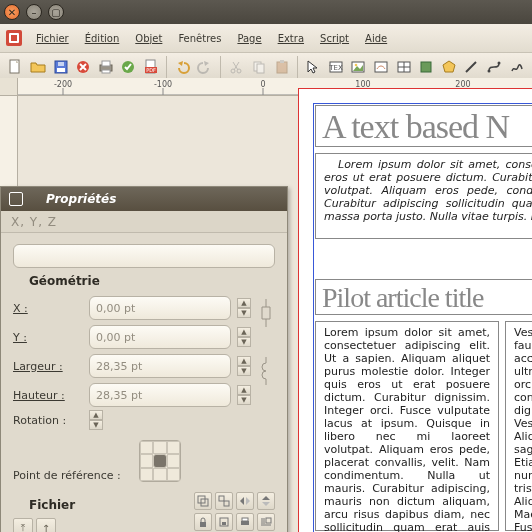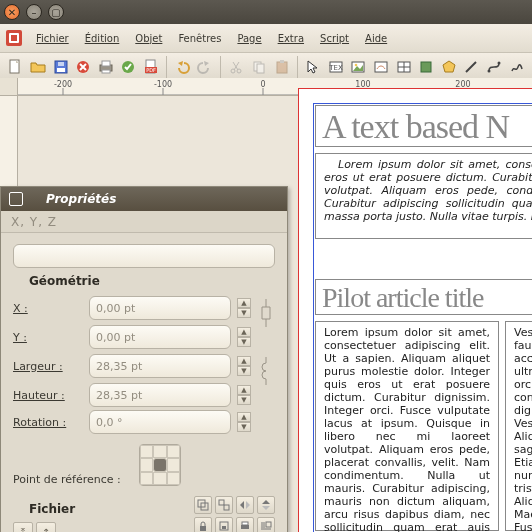--- a/index.html
+++ b/index.html
@@ -293,22 +293,21 @@
     <div class="row">
       <div class="lbl"><span style="text-decoration:underline">Hauteur :</span></div>
       <div class="val">28,35 pt</div>
       <div class="spin">
           <div>▲</div>
           <div>▼</div>
         </div>
       <div class="endico"></div>
     </div>
     <div class="row">
-      <div class="lbl"><span style="text-decoration:underline">Rotation :</span></div>
-      <div class="val">0,0 °</div>
+      <div class="lbl"><span style="">Rotation :</span></div>
       <div class="spin">
           <div>▲</div>
           <div>▼</div>
         </div>
       <div class="endico"></div>
     </div>
 
     <div class="row" style="margin-top:10px;align-items:flex-end">
       <div class="lbl" style="width:120px">Point de référence :</div>
       <div class="refgrid">

